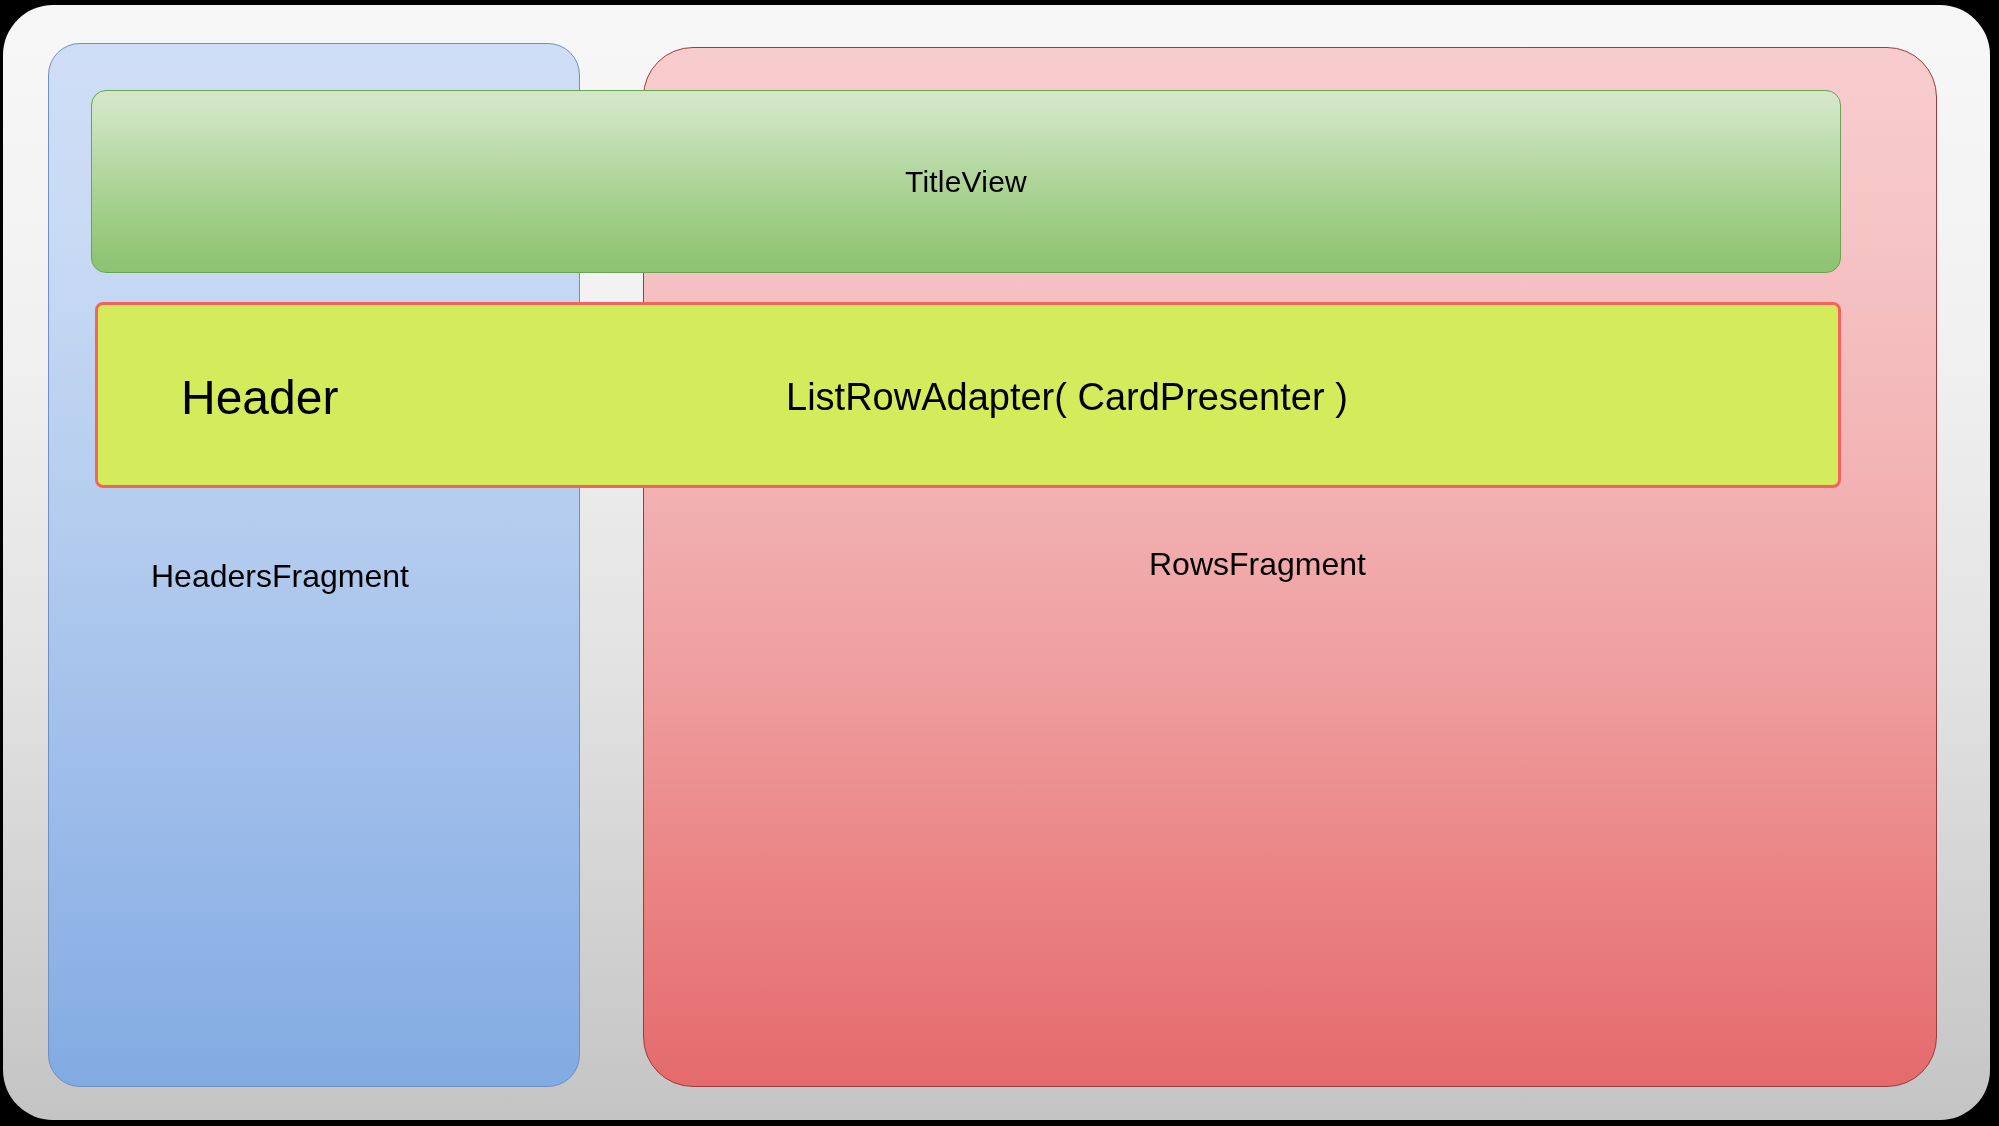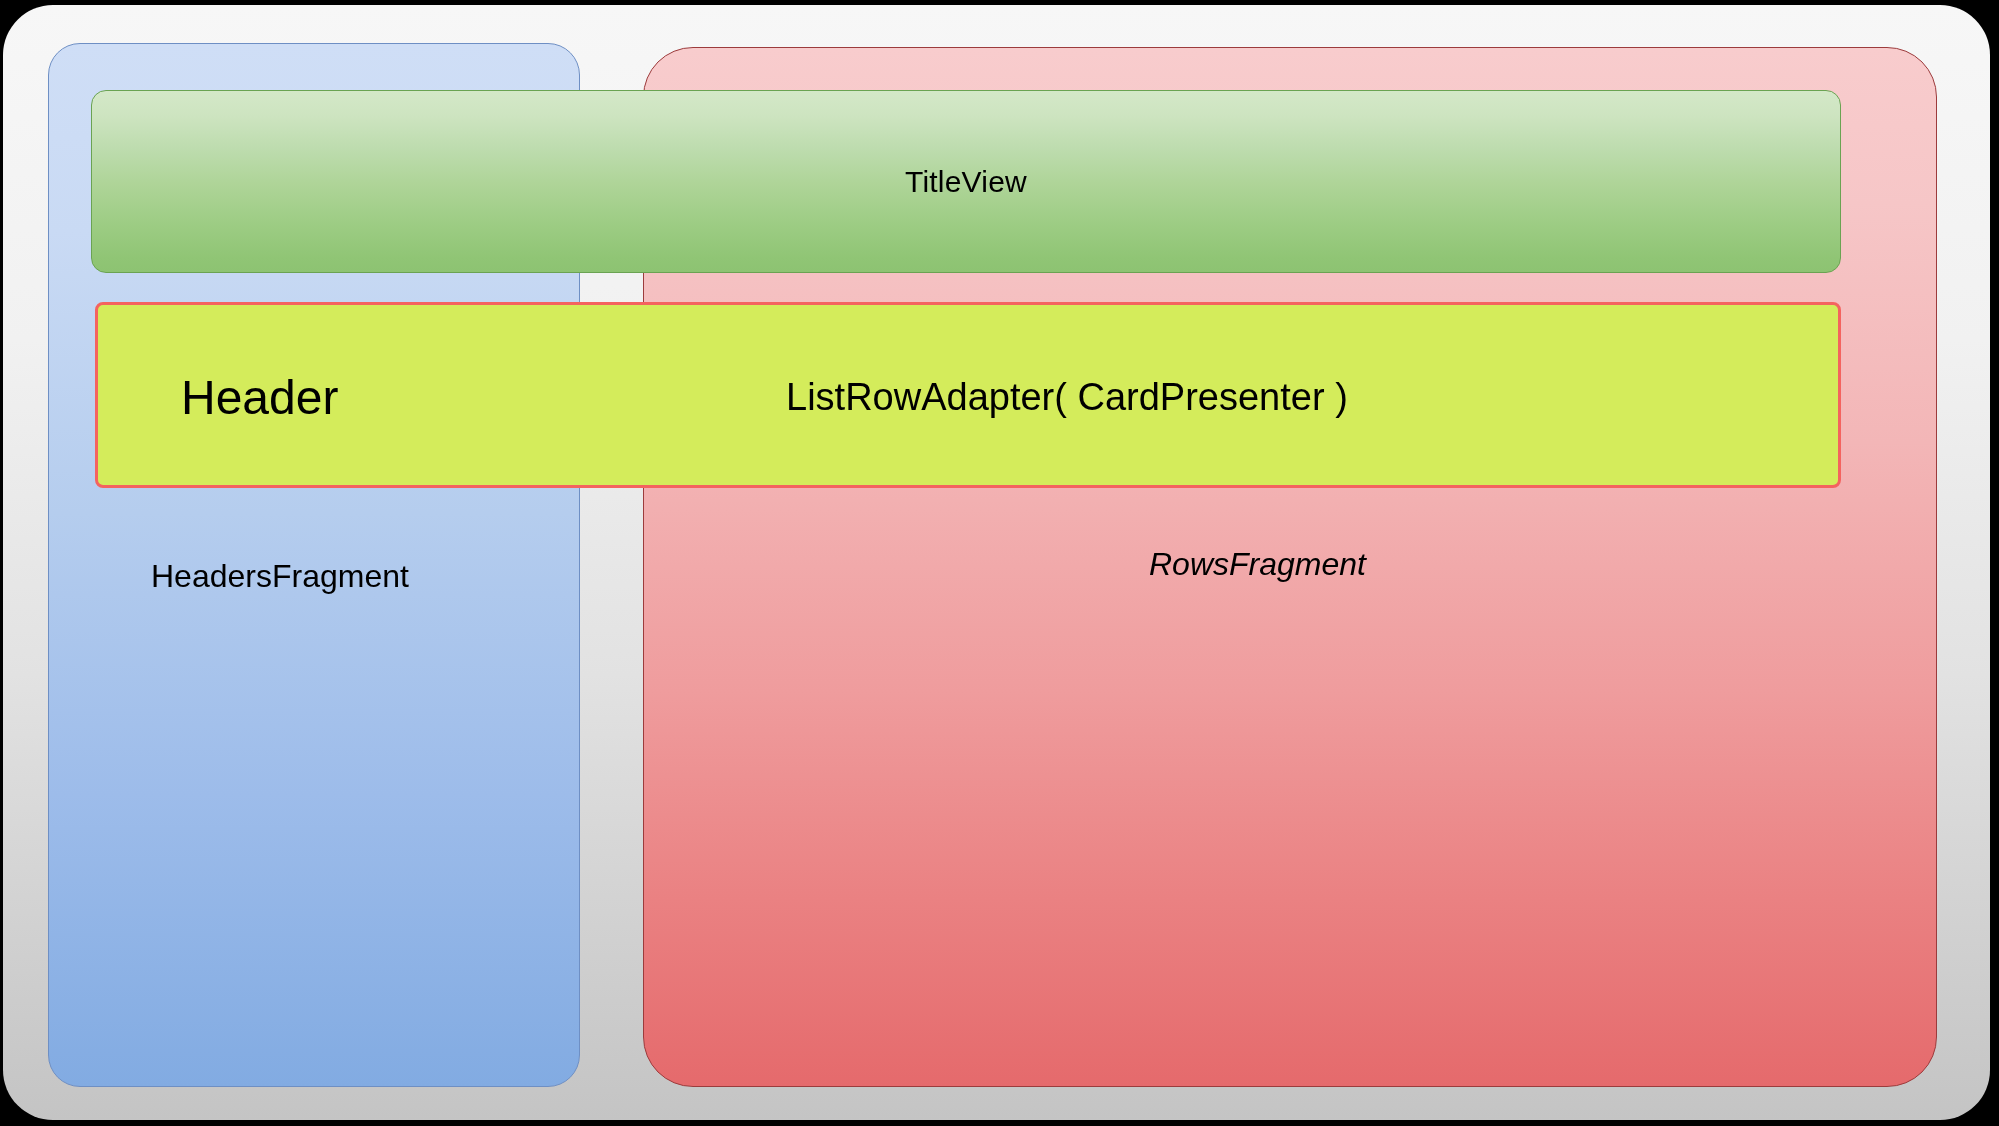--- a/index.html
+++ b/index.html
@@ -125,21 +125,20 @@
     left: 148px;
     top: 543px;
     font-size: 32px;
     margin-top: 12px;
   }
 
   .lbl-rows-fragment {
     left: 1146px;
     top: 543px;
     font-size: 32px;
-    font-style: italic;
   }
 </style>
 </head>
 <body>
 
 <div id="stage">
 
   <div class="outer-frame">
 
     <div class="headers-fragment"></div>

